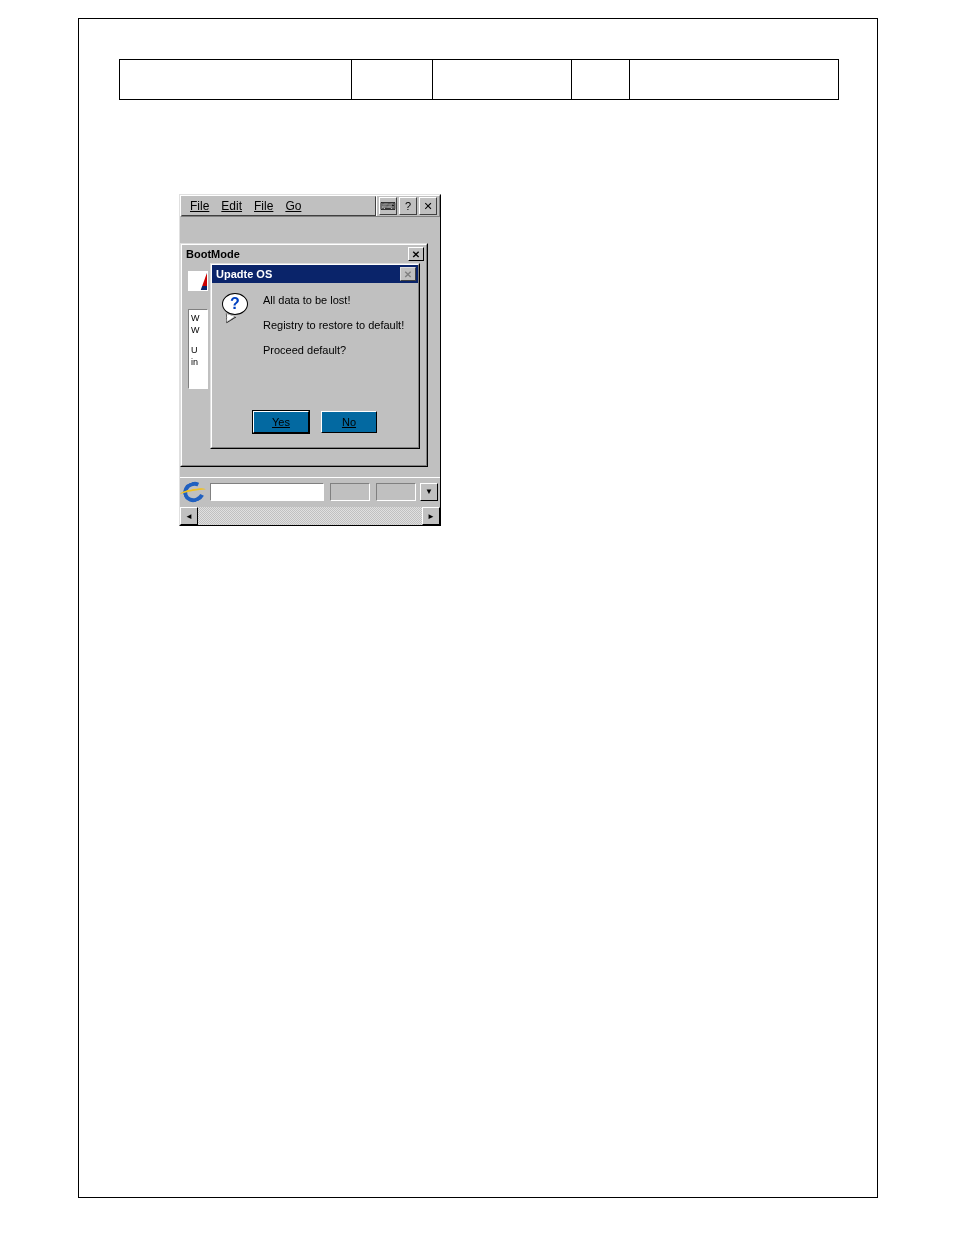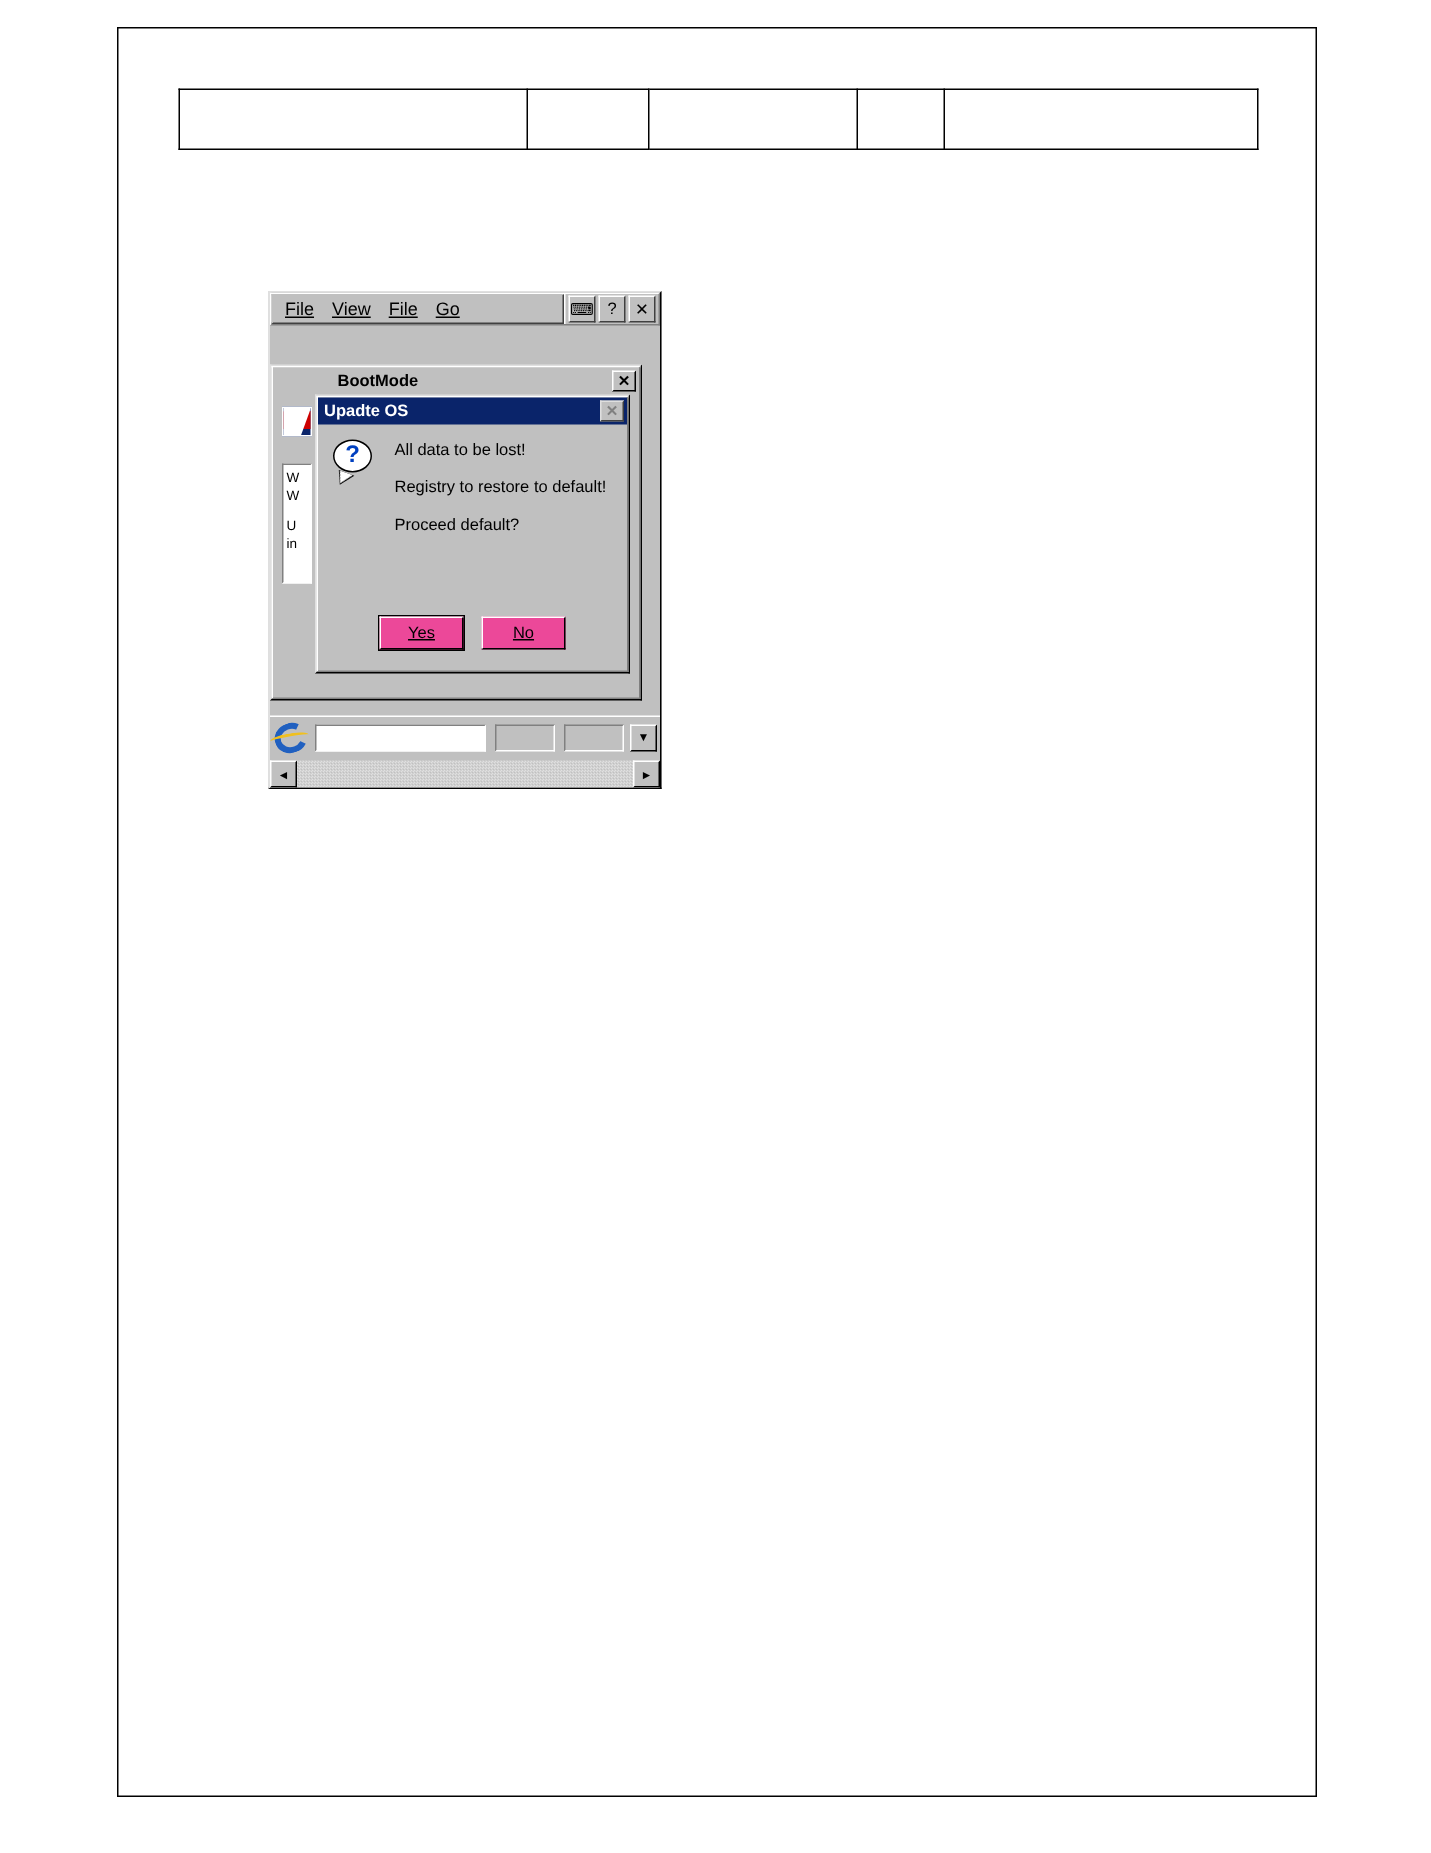--- a/index.html
+++ b/index.html
@@ -168,21 +168,20 @@
     display: flex;
     align-items: center;
     justify-content: space-between;
     padding: 0 2px;
   }
   .bootmode-title {
     font-size: 11px;
     font-weight: bold;
     color: #000;
     padding-left: 2px;
-    margin-left: 39px;
   }
   .close-btn {
     width: 16px;
     height: 14px;
     background: #c0c0c0;
     border-top: 1px solid #fff;
     border-left: 1px solid #fff;
     border-right: 1px solid #000;
     border-bottom: 1px solid #000;
     font-size: 10px;
@@ -365,21 +364,21 @@
   .button-row {
     display: flex;
     justify-content: center;
     gap: 12px;
     margin-top: auto;
     padding-bottom: 4px;
   }
   .win-button {
     width: 56px;
     height: 22px;
-    background: #ec4899;
+    background: #0369a1;
     border-top: 1px solid #fff;
     border-left: 1px solid #fff;
     border-right: 1px solid #000;
     border-bottom: 1px solid #000;
     font-size: 11px;
     display: flex;
     align-items: center;
     justify-content: center;
     color: #000;
   }
@@ -503,21 +502,21 @@
       <td class="col5"></td>
     </tr>
   </tbody>
     </table>
 
   <div class="screenshot">
 
     <div class="menubar-row">
       <div class="menubar">
         <span class="menubar-item"><u>File</u></span>
-        <span class="menubar-item"><u>View</u></span>
+        <span class="menubar-item"><u>Edit</u></span>
         <span class="menubar-item"><u>File</u></span>
         <span class="menubar-item"><u>Go</u></span>
       </div>
       <div class="menubar-right">
         <div class="tool-btn">⌨</div>
         <div class="tool-btn">?</div>
         <div class="tool-btn">✕</div>
       </div>
     </div>
 

